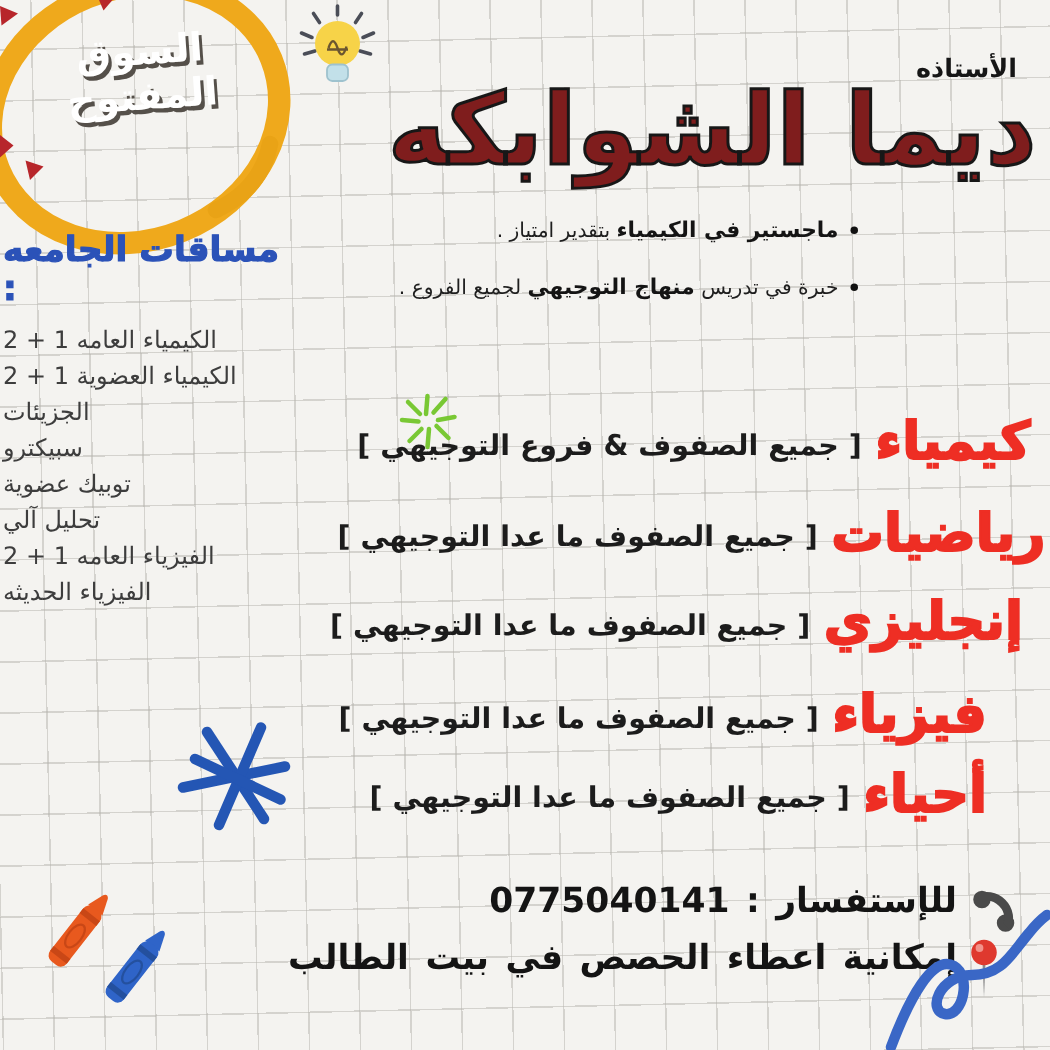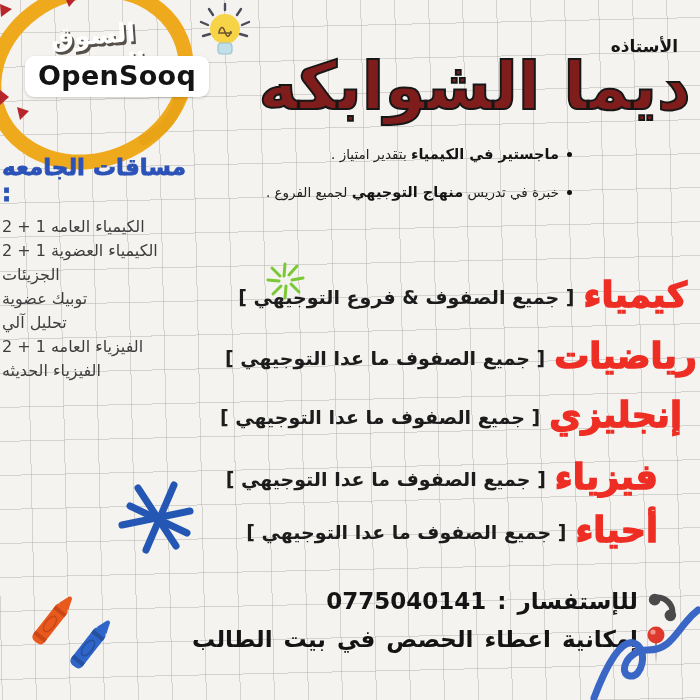--- a/index.html
+++ b/index.html
@@ -88,23 +88,20 @@
     <ellipse cx="104" cy="92" rx="98" ry="84" fill="none" stroke="#efa91c" stroke-width="15" stroke-linecap="round" stroke-dasharray="470 26 200 999" transform="rotate(-22 104 92)"></ellipse>
     <path d="M158 156 Q188 142 194 112" fill="none" stroke="#e9a316" stroke-width="11" stroke-linecap="round"></path>
   </svg>
   <svg class="corner-triangles" width="90" height="130" viewBox="0 0 90 130">
     <polygon points="0,4 12,9 1,17" fill="#b7262b"></polygon>
     <polygon points="0,90 9,97 0,105" fill="#b7262b"></polygon>
     <polygon points="17,107 29,111 20,120" fill="#b7262b"></polygon>
     <polygon points="66,0 75,0 69,7" fill="#b7262b"></polygon>
   </svg>
   <div class="logo-ar">السوق المفتوح</div>
-  <div class="logo-box">
-    <span>OpenSooq</span>
-  </div>
   <svg class="bulb" width="58" height="62" viewBox="0 0 58 62">
     <g stroke="#4a4d57" stroke-width="2.4" stroke-linecap="round">
       <line x1="29" y1="2" x2="29" y2="8"></line>
       <line x1="13" y1="7" x2="17" y2="13"></line>
       <line x1="45" y1="7" x2="41" y2="13"></line>
       <line x1="5" y1="20" x2="12" y2="23"></line>
       <line x1="53" y1="20" x2="46" y2="23"></line>
       <line x1="7" y1="34" x2="14" y2="32"></line>
       <line x1="51" y1="34" x2="44" y2="32"></line>
     </g>
@@ -123,20 +120,21 @@
     <li>
       <span class="dot"></span><span>خبرة في تدريس </span><b>منهاج التوجيهي</b><span> لجميع الفروع .</span>
     </li>
   </ul>
 
   <div class="courses">
     <div class="courses-title">مساقات الجامعه :</div>
     <div class="course">الكيمياء العامه 1 + 2</div>
     <div class="course">الكيمياء العضوية 1 + 2</div>
     <div class="course">الجزيئات</div>
+    <div class="course">سبيكترو</div>
     <div class="course">توبيك عضوية</div>
     <div class="course">تحليل آلي</div>
     <div class="course">الفيزياء العامه 1 + 2</div>
     <div class="course">الفيزياء الحديثه</div>
   </div>
 
   <div class="subject s1">
     <span class="subject-name">كيمياء</span>
     <span class="subject-scope">[ جميع الصفوف &amp; فروع التوجيهي ]</span>
   </div>

